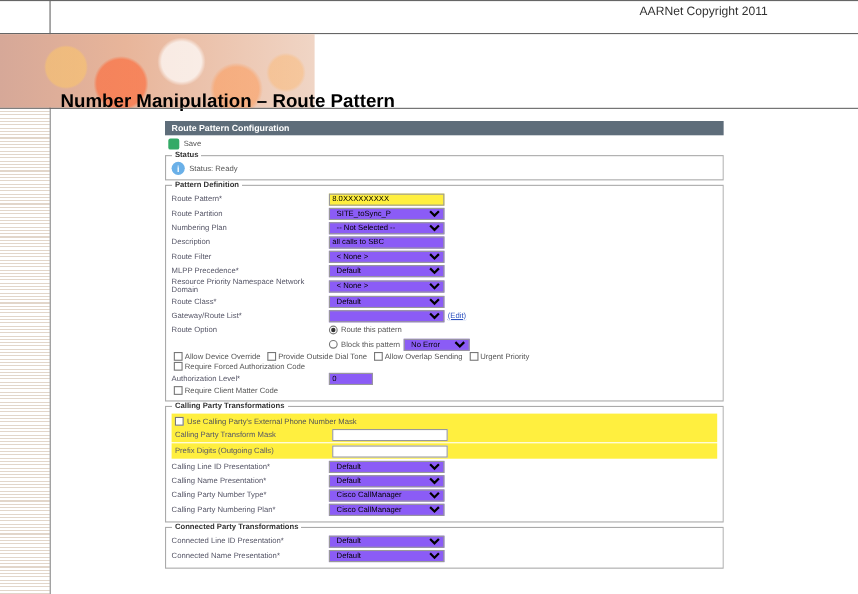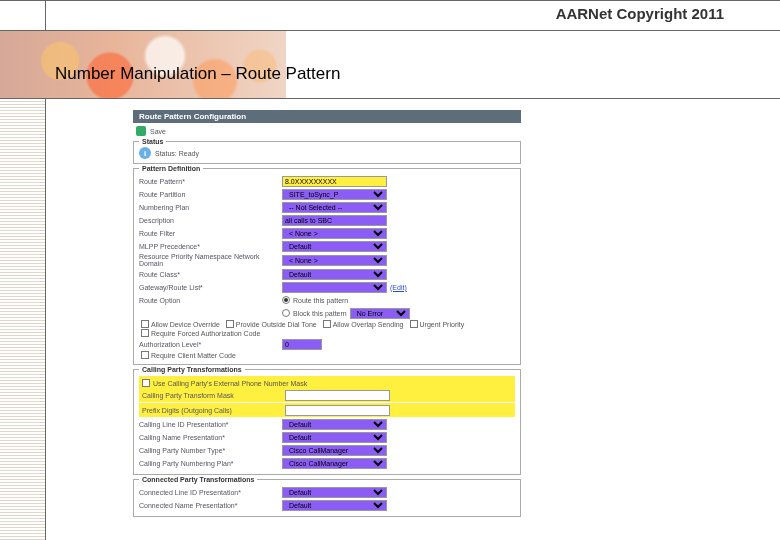--- a/index.html
+++ b/index.html
@@ -3,38 +3,38 @@
 <meta charset="utf-8">
 <style>
   * { box-sizing: border-box; margin: 0; padding: 0; }
   body { width: 780px; height: 540px; font-family: Arial, sans-serif; background: #fff; position: relative; overflow: hidden; }
 
   .top-border { position: absolute; top: 0; left: 0; right: 0; height: 1px; background: #666; }
   .vrule { position: absolute; top: 0; left: 45px; width: 1px; height: 100%; background: #666; }
   .hrule-top { position: absolute; top: 30px; left: 0; right: 0; height: 1px; background: #666; }
   .hrule-mid { position: absolute; top: 98px; left: 0; right: 0; height: 1px; background: #666; }
 
-  .copyright { position: absolute; top: 5px; right: 56px; font-size: 15px; color: #333; font-weight: bold; }
+  .copyright { position: absolute; top: 5px; right: 82px; font-size: 11px; color: #333; }
 
   .bokeh { position: absolute; top: 31px; left: 0; width: 286px; height: 67px; background:
     radial-gradient(circle at 60px 30px, rgba(255,200,100,.5) 18px, transparent 20px),
     radial-gradient(circle at 110px 45px, rgba(255,100,50,.6) 22px, transparent 25px),
     radial-gradient(circle at 165px 25px, rgba(255,255,255,.7) 18px, transparent 22px),
     radial-gradient(circle at 215px 50px, rgba(255,150,80,.5) 20px, transparent 24px),
     radial-gradient(circle at 260px 35px, rgba(255,180,100,.4) 15px, transparent 18px),
     linear-gradient(to right, #d6a898 0%, #e8b59a 40%, #f0d5c5 100%);
   }
 
-  .slide-title { position: absolute; top: 64px; left: 55px; font-size: 17px; font-weight: normal; color: #000; }
+  .slide-title { position: absolute; top: 82px; left: 55px; font-size: 17px; font-weight: bold; color: #000; }
 
   .pinstripes { position: absolute; top: 99px; left: 0; width: 45px; bottom: 0;
     background: repeating-linear-gradient(to bottom, #fff 0, #fff 2px, #e2d6ca 2px, #e2d6ca 3px);
   }
 
-  .panel { position: absolute; top: 110px; left: 133px; width: 388px; height: 420px; font-size: 7px; color: #555; overflow: hidden; }
+  .panel { position: absolute; top: 110px; left: 150px; width: 508px; height: 420px; font-size: 7px; color: #555; overflow: hidden; }
 
   .section-hdr { background: #5e6d7a; color: #fff; padding: 2px 6px; font-size: 8px; font-weight: bold; margin-bottom: 2px; }
   .save-row { display: flex; align-items: center; gap: 4px; padding: 1px 3px; }
   .save-icon { width: 10px; height: 10px; background: #3a6; border-radius: 2px; display: inline-block; }
 
   fieldset.box { border: 1px solid #aaa; margin: 1px 0; padding: 2px 5px 4px; position: relative; }
   fieldset.box > legend { font-size: 7px; font-weight: bold; color: #333; padding: 0 3px; }
 
   .status-row { display: flex; align-items: center; gap: 4px; }
   .status-icon { width: 12px; height: 12px; border-radius: 50%; background: #6ab0e8; color: #fff; display: inline-flex; align-items: center; justify-content: center; font-weight: bold; font-size: 8px; }

